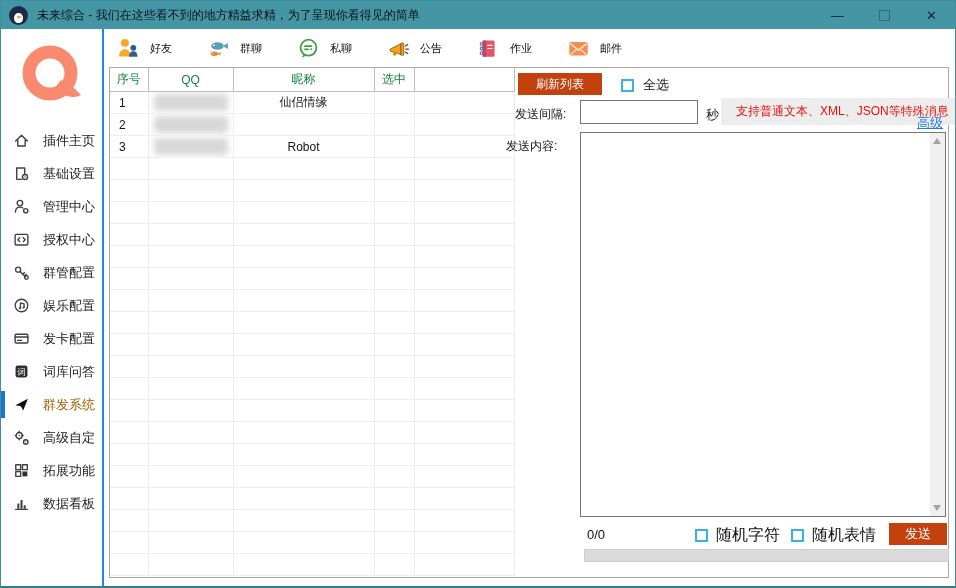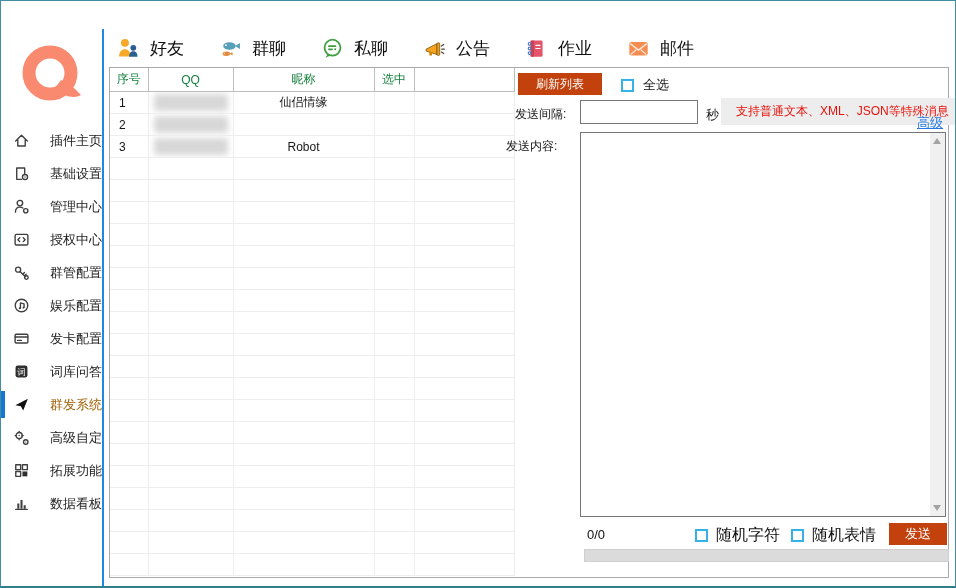--- a/index.html
+++ b/index.html
@@ -16,28 +16,28 @@
   .app-icon .beak{position:absolute;left:8px;top:10px;width:4px;height:2px;background:#f6a21f;border-radius:1px;}
   .win-controls{margin-left:auto;display:flex;height:100%;}
   .win-btn{width:47px;height:100%;display:flex;align-items:center;justify-content:center;
            color:#152330;font-size:13px;cursor:default;}
   .max-glyph{width:9px;height:9px;border:1px solid #2a4a55;opacity:.55;display:inline-block;}
   
   .sidebar{position:absolute;left:0;top:28px;width:101px;bottom:0;background:#fff;}
   .side-sep{position:absolute;left:101px;top:28px;width:2px;bottom:0;background:#1e88e5;}
   .logo{position:absolute;left:16px;top:11px;width:68px;height:70px;}
   .menu{position:absolute;left:0;top:95px;right:0;}
-  .side-item{height:33px;display:flex;align-items:center;padding-left:12px;gap:20px;
+  .side-item{height:33px;display:flex;align-items:center;padding-left:12px;gap:13px;
              font-size:13px;color:#1c1c1c;position:relative;white-space:nowrap;}
   .side-item.selected{font-weight:normal;color:#a16207;align-items:center;}
   .side-item.selected::before{content:"";position:absolute;left:0;top:3px;width:4px;height:27px;background:#1677d2;}
   .side-ic{width:17px;height:17px;display:inline-flex;flex:0 0 auto;}
   
   .toolbar{position:absolute;left:116px;top:31px;height:32px;display:flex;align-items:center;gap:35px;}
-  .tool-item{display:flex;align-items:center;gap:10px;font-size:17px;color:#0e0e0e;white-space:nowrap;}
+  .tool-item{display:flex;align-items:center;gap:10px;font-size:11px;color:#0e0e0e;white-space:nowrap;}
   .tool-ic{width:23px;height:23px;display:inline-flex;}
   
   .panel{position:absolute;left:108px;top:66px;width:840px;height:511px;background:#fff;
          border:1px solid #a9a9a9;box-sizing:border-box;}
   table.roster{border-collapse:collapse;table-layout:fixed;position:absolute;left:0;top:0;width:404px;}
   table.roster th{height:23px;font-weight:400;font-size:12px;color:#15803d;background:#fff;
         border-right:1px solid #bdbdbd;border-bottom:1px solid #bdbdbd;padding:0;}
   table.roster td{height:21px;font-size:12px;color:#161616;text-align:center;padding:0;
         border-right:1px solid #ededed;border-bottom:1px solid #ededed;overflow:hidden;}
   table.roster td.idx{text-align:left;padding-left:9px;}
@@ -74,20 +74,34 @@
   .progress{position:absolute;left:474px;top:481px;width:363px;height:11px;background:#dbdbdb;
             border:1px solid #cfcfcf;}
   .progress .fill{height:100%;width:0;background:#9fc7e8;}
   svg{display:block;}
 </style>
 </head>
 <body>
 
 <div class="app">
 
+  <div class="titlebar">
+    <div class="app-icon">
+      <div class="belly"></div>
+        <div class="beak"></div>
+    </div>
+    <span>未来综合 - 我们在这些看不到的地方精益求精，为了呈现你看得见的简单</span>
+    <div class="win-controls">
+      <div class="win-btn">—</div>
+      <div class="win-btn">
+        <span class="max-glyph"></span>
+      </div>
+      <div class="win-btn">✕</div>
+    </div>
+  </div>
 
   <div class="sidebar">
     <div class="logo">
       <svg width="68" height="70" viewBox="0 0 68 70">
         <circle cx="33" cy="33" r="21" fill="none" stroke="#f98a70" stroke-width="13"></circle>
         <path d="M38 48 C46 57 58 59 64 55 C57 47 49 42 44 40 Z" fill="#f98a70"></path>
       </svg>
     </div>
     <div class="menu" id="sidebar-menu">
         <div class="side-item">

